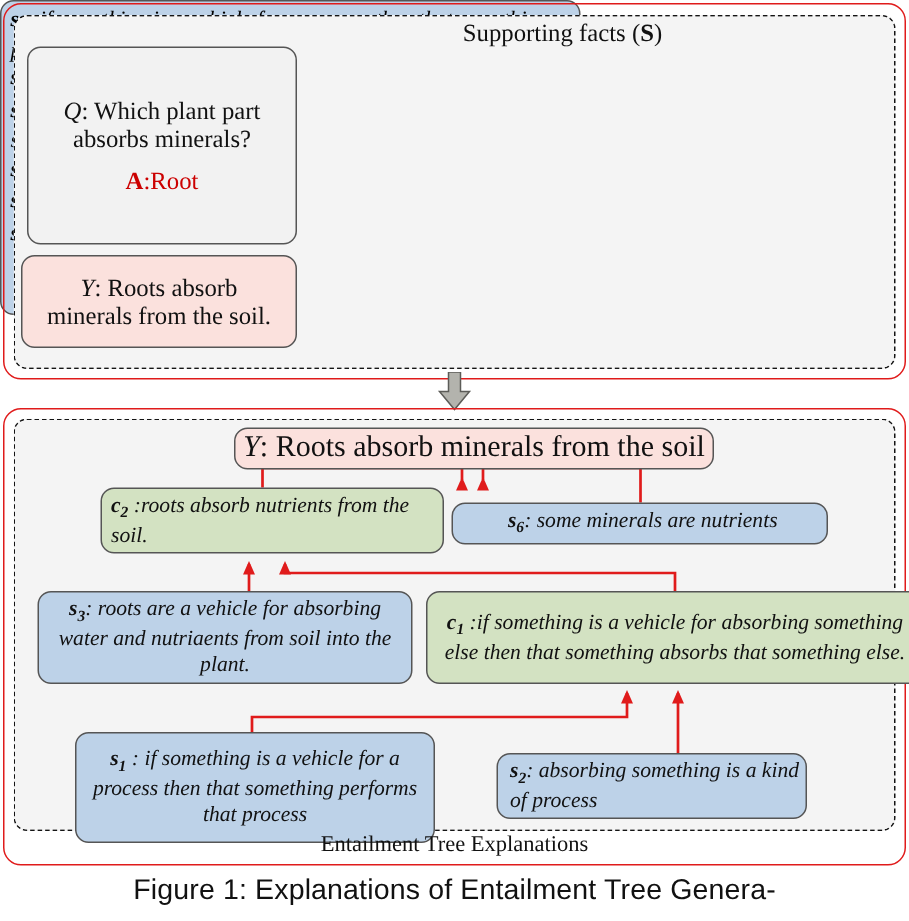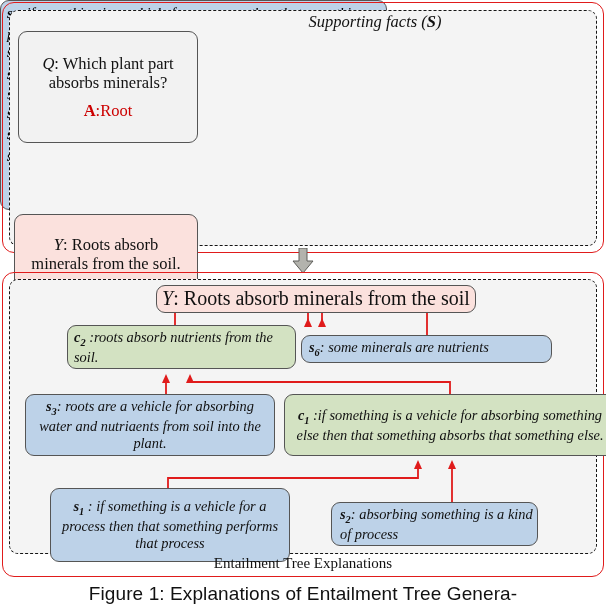--- a/index.html
+++ b/index.html
@@ -60,38 +60,36 @@
   .bolditalic { font-weight: bold; font-style: italic; }
 
   
   #supporting-facts-title {
     position: absolute;
     left: 215px; top: 12px;
     width: 320px;
     text-align: center;
     font-size: 16.5px;
     color: #111;
-    font-style: italic;
   }
   #supporting-facts-title b { font-weight: bold; }
 
   
   #q-box {
-    left: 18px; top: 31px; width: 180px; height: 112px;
+    left: 18px; top: 31px; width: 180px; height: 132px;
     font-size: 16.5px;
   }
   #q-box .qline { white-space: nowrap; }
   #q-box .ans { color: #cc0000; margin-top: 9px; }
   #q-box .ans b { font-weight: bold; }
 
   
   #y-box-top {
-    left: 14px; top: 170px; width: 184px; height: 80px;
+    left: 14px; top: 170px; width: 184px; height: 62px;
     font-size: 16.5px;
-    margin-top: 44px;
   }
 
   
   #facts-panel {
     left: 216px; top: 30px; width: 374px; height: 204px;
     text-align: left;
     font-size: 14.6px;
     background: #bdd2e8;
     border: 1.3px solid #555555;
     border-radius: 9px;
@@ -123,21 +121,21 @@
     left: 156px; top: 285px; width: 320px; height: 28px;
     font-size: 20px;
   }
   #tree-c2 {
     left: 67px; top: 325px; width: 229px; height: 44px;
     font-size: 14.4px; text-align: left;
   }
   #tree-c2 .inner { padding-left: 6px; padding-right: 4px; }
   #tree-s6 {
     left: 301px; top: 335px; width: 251px; height: 28px;
-    font-size: 14.4px; text-align: left;
+    font-size: 14.4px; text-align: center;
   }
   #tree-s6 .inner { padding-left: 7px; }
   #tree-s3 {
     left: 25px; top: 394px; width: 250px; height: 62px;
     font-size: 14.4px;
   }
   #tree-c1 {
     left: 284px; top: 394px; width: 332px; height: 62px;
     font-size: 14.4px;
   }

